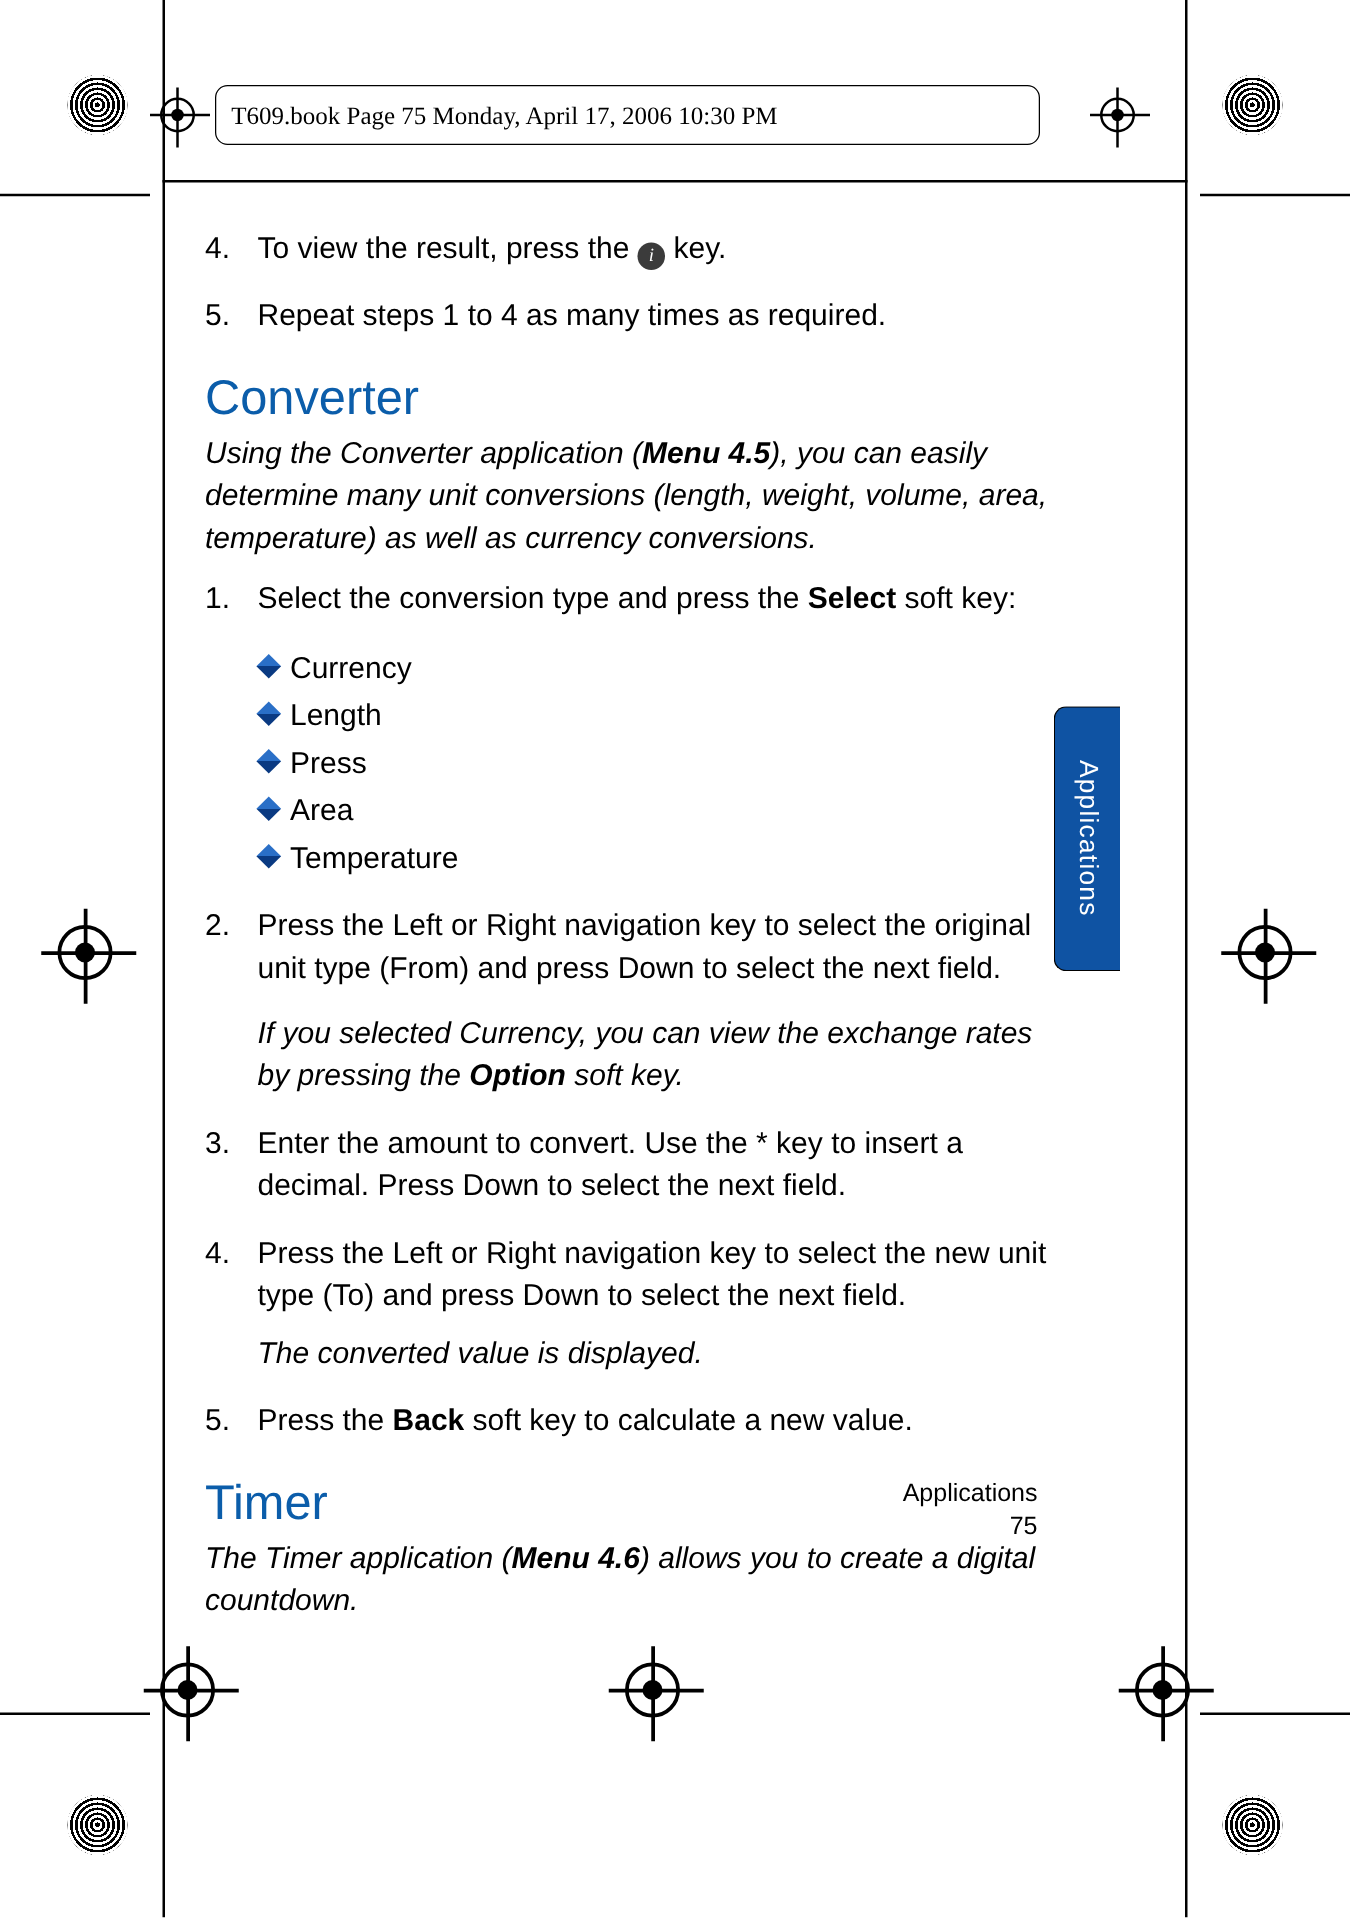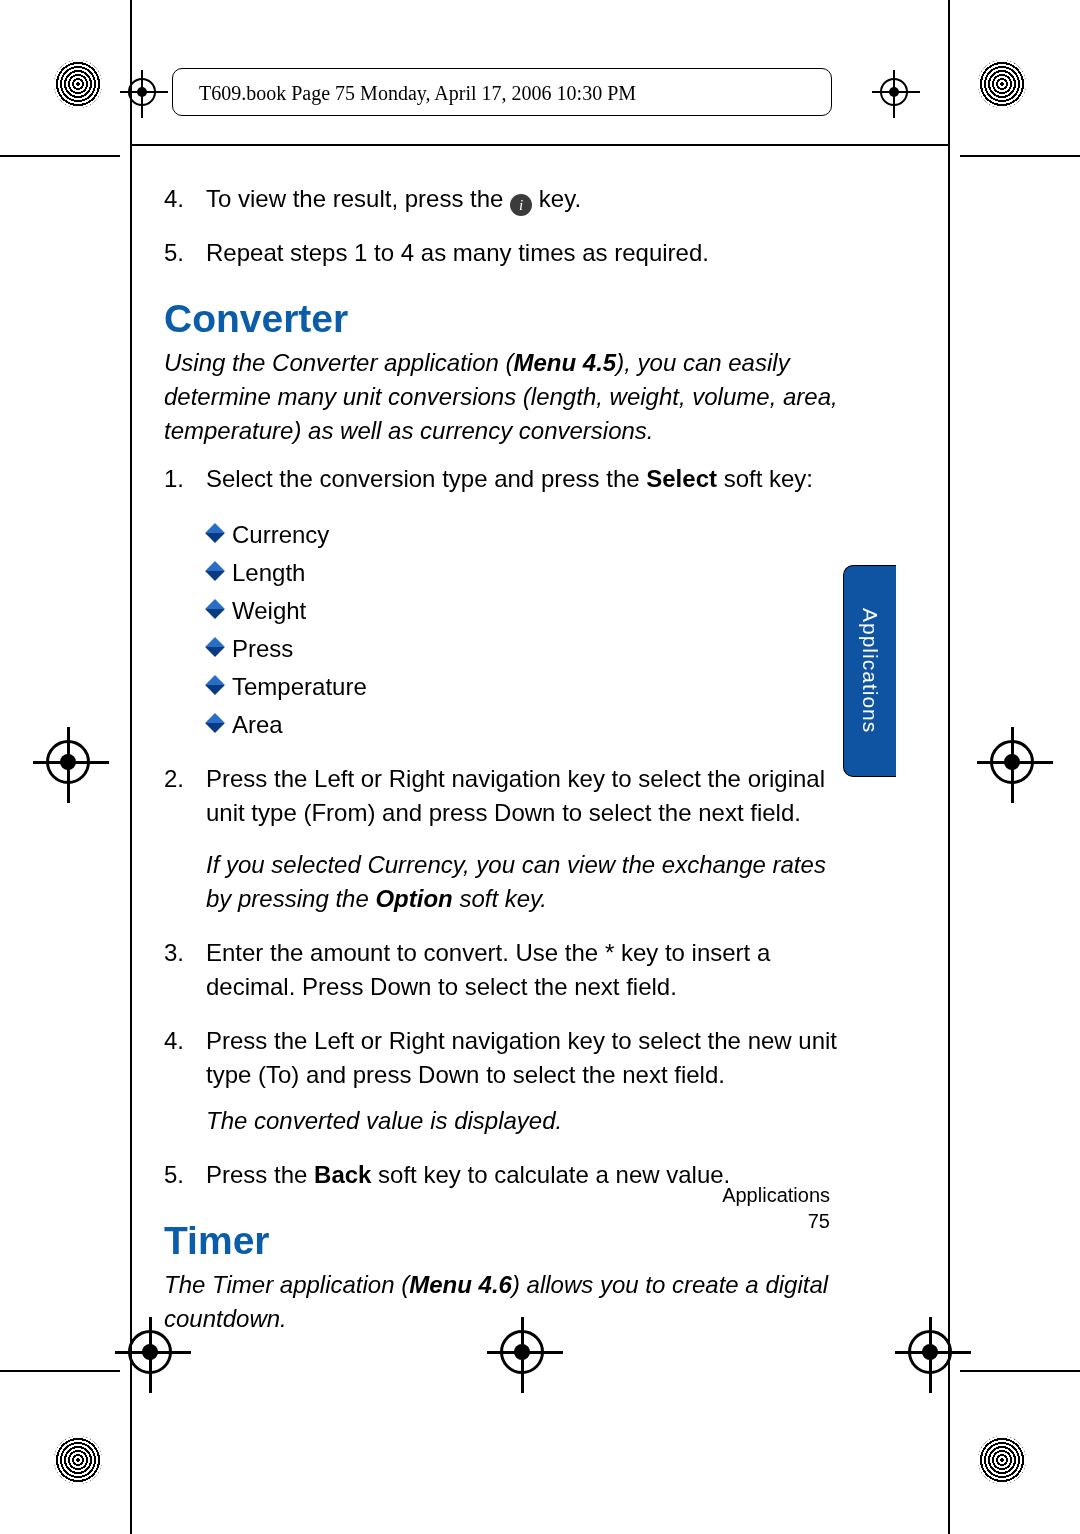--- a/index.html
+++ b/index.html
@@ -38,30 +38,30 @@
   .reg-big .dot{position:absolute;width:16px;height:16px;background:#000;border-radius:50%;
     top:50%;left:50%;transform:translate(-50%,-50%);}
 
   .hairline-h{position:absolute;height:2px;background:#000;}
   .hairline-v{position:absolute;width:2px;background:#000;}
 
   .headerbox{
     position:absolute;left:172px;top:68px;width:660px;height:48px;
     border:1.5px solid #000;border-radius:10px;
     font-family:"Times New Roman",serif;font-size:20px;
-    line-height:48px;padding-left:26px;box-sizing:border-box;
+    line-height:48px;padding-left:12px;box-sizing:border-box;
   }
 
   
   .page{
     position:absolute;left:164px;top:182px;width:680px;
     font-size:24px;line-height:34px;
   }
   h2{
-    color:#0b5daa;font-weight:700;font-size:39px;margin:32px 0 10px;
+    color:#0b5daa;font-weight:400;font-size:39px;margin:32px 0 10px;
     font-family:Arial,Helvetica,sans-serif;
   }
   .page p{margin:0 0 14px;font-style:italic;}
   ol{list-style:none;margin:0;padding:0;}
   ol>li{margin:0 0 20px;padding-left:42px;position:relative;}
   ol>li .num{position:absolute;left:0;top:0;}
   ul.diamond{list-style:none;margin:22px 0 14px;padding:0;}
   ul.diamond>li{position:relative;padding-left:26px;margin:4px 0;}
   ul.diamond>li::before{
     content:"";position:absolute;left:2px;top:8px;width:14px;height:14px;
@@ -159,24 +159,23 @@
     <span>Using the Converter application (</span><span class="b">Menu 4.5</span><span>), you can easily determine many unit conversions (length, weight, volume, area, temperature) as well as currency conversions.</span>
   </p>
 
   <ol>
     <li>
       <span class="num">1.</span>
       <span>Select the conversion type and press the </span><span class="b">Select</span><span> soft key:</span>
       <ul class="diamond">
         <li><span>Currency</span></li>
         <li><span>Length</span></li>
-        <li><span>Weight</span></li>
         <li><span>Press</span></li>
+        <li><span>Area</span></li>
         <li><span>Temperature</span></li>
-        <li><span>Area</span></li>
       </ul>
     </li>
     <li>
       <span class="num">2.</span>
       <span>Press the Left or Right navigation key to select the original unit type (From) and press Down to select the next field.</span>
       <p style="margin-top:18px">
         <span>If you selected Currency, you can view the exchange rates by pressing the </span><span class="b">Option</span><span> soft key.</span>
       </p>
     </li>
     <li>

